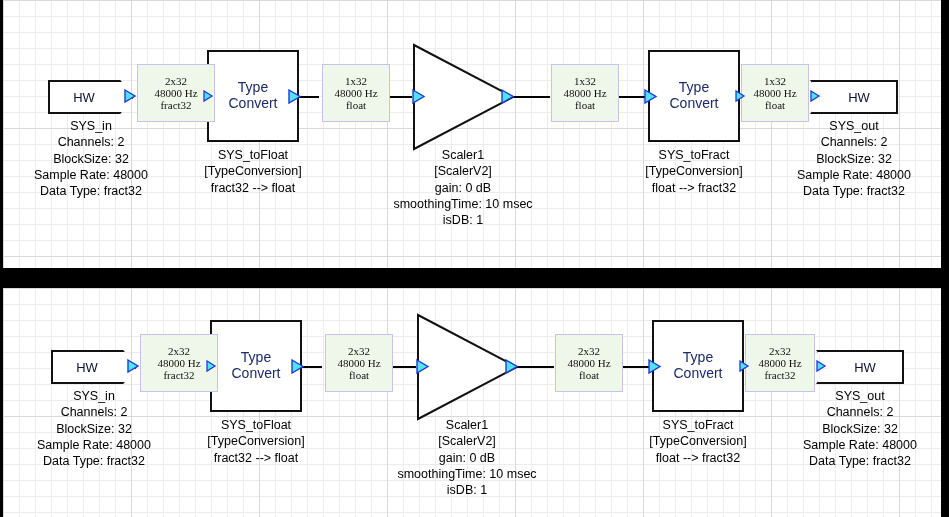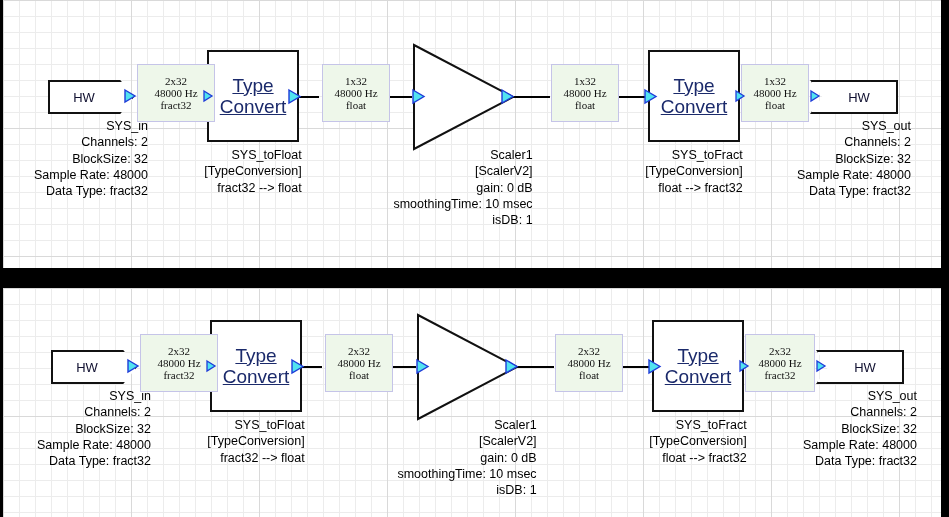--- a/index.html
+++ b/index.html
@@ -50,21 +50,21 @@
   }
   .hw-sink .lbl{font-size:13px;color:#101030;margin-left:10px;}
 
   
   .proc{
     position:absolute;box-sizing:border-box;
     background:#fff;border:2px solid #111;
     display:flex;flex-direction:column;align-items:center;justify-content:center;
     line-height:1.12;
   }
-  .proc .t{font-size:19px;color:#1b2a6b;text-decoration:underline;}
+  .proc .t{font-size:14px;color:#1b2a6b;}
 
   
   .tri{position:absolute;}
   .tri svg{display:block;}
 
   
   .tag{
     position:absolute;box-sizing:border-box;
     background:#eef7ea;border:1px solid #c5c4e8;
     display:flex;flex-direction:column;align-items:center;justify-content:center;
@@ -77,21 +77,21 @@
   
   .port{position:absolute;z-index:6;}
   .port svg{display:block;}
 
   
   .anno{
     position:absolute;
     font-size:12.5px;color:#000;line-height:1.30;
     white-space:nowrap;
   }
-  .anno.c{text-align:right;transform:translateX(-50%);}
+  .anno.c{text-align:center;transform:translateX(-50%);}
   .anno div{white-space:nowrap;}
 </style>
 </head>
 <body>
 
 <div id="root">
 
   <div class="panel" id="panel-top">
 
     <div class="wire" style="left:292px;top:96px;width:24px;"></div>

